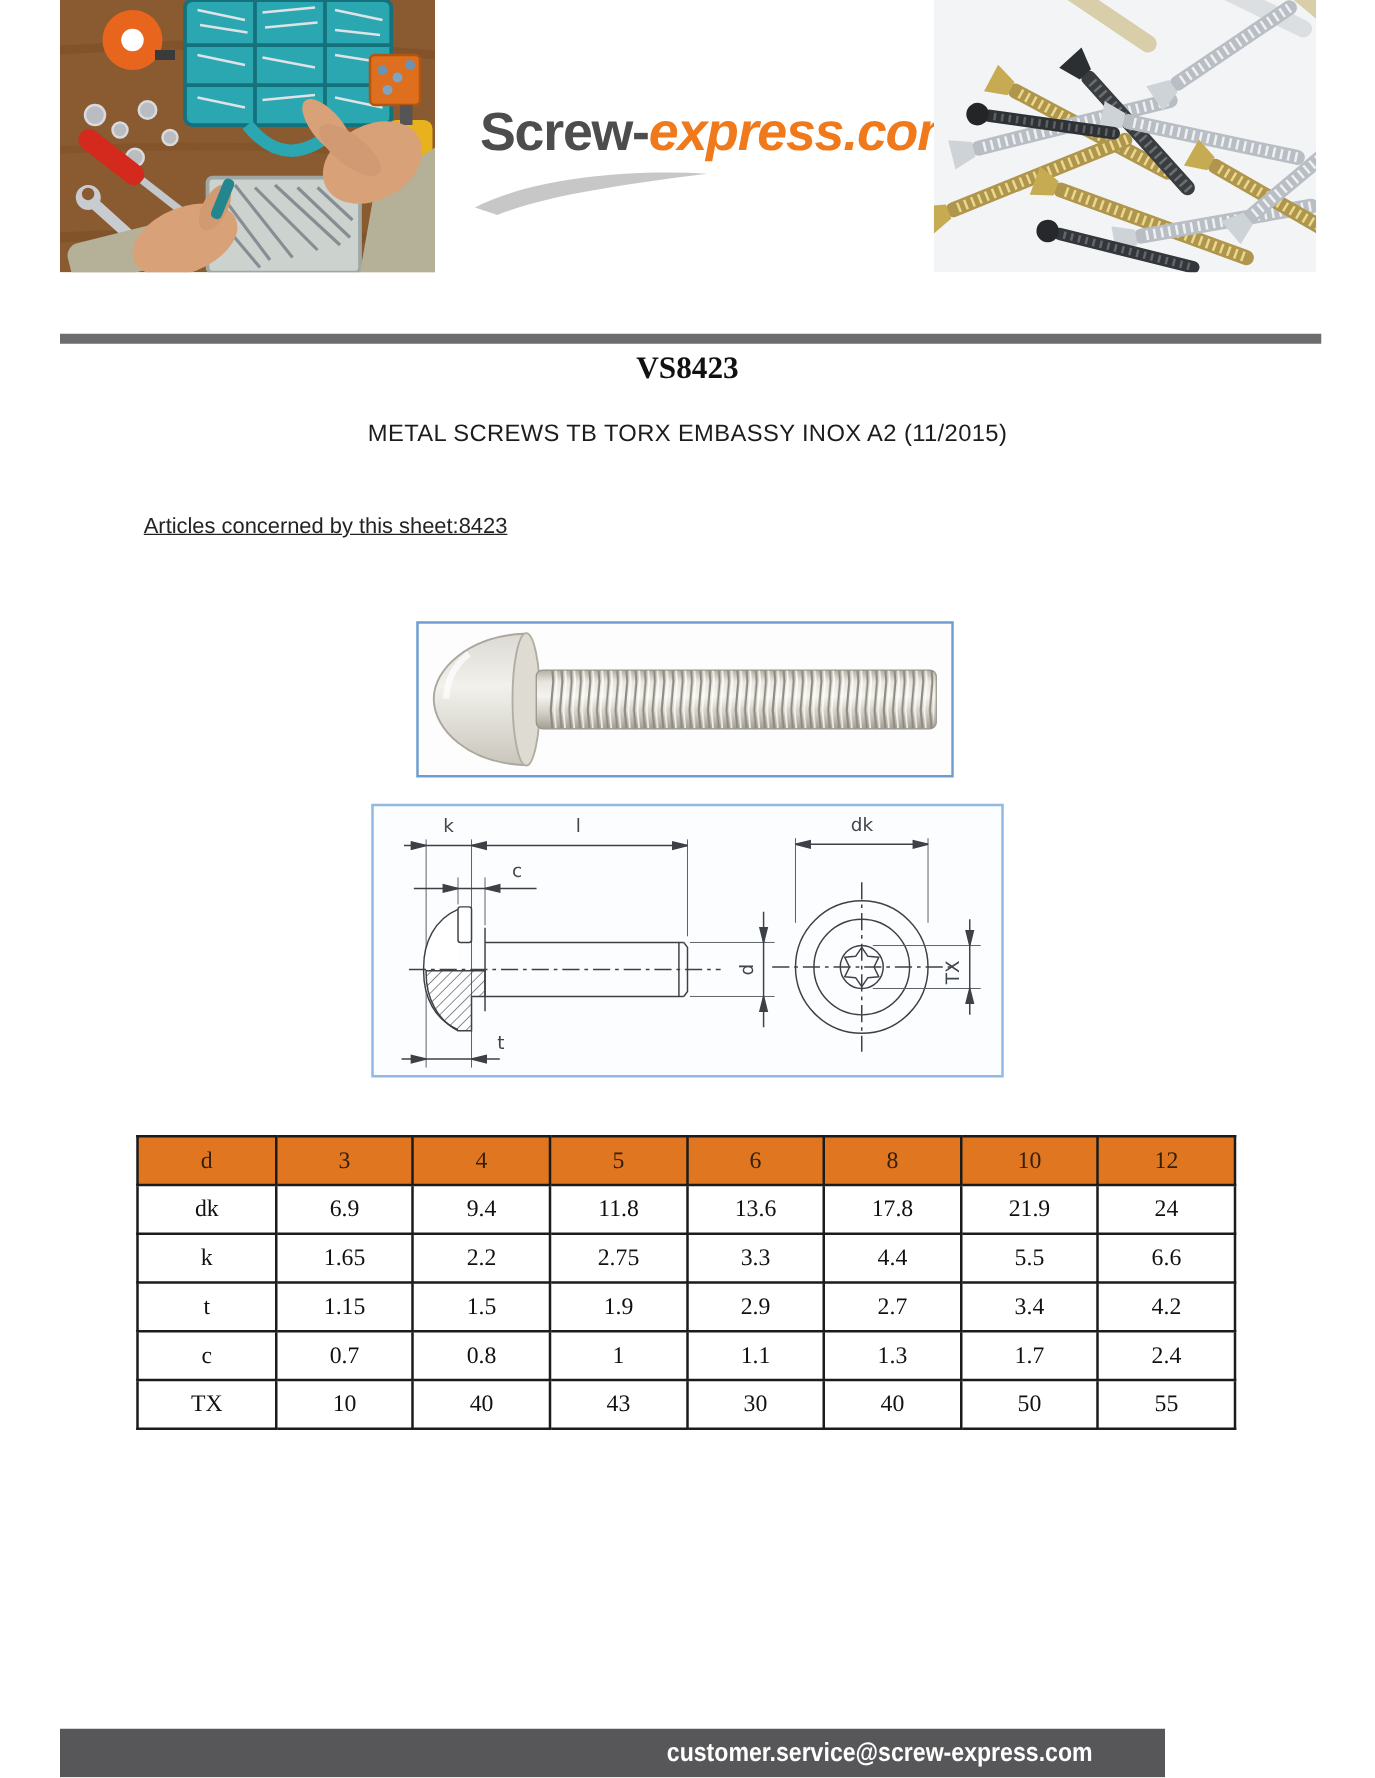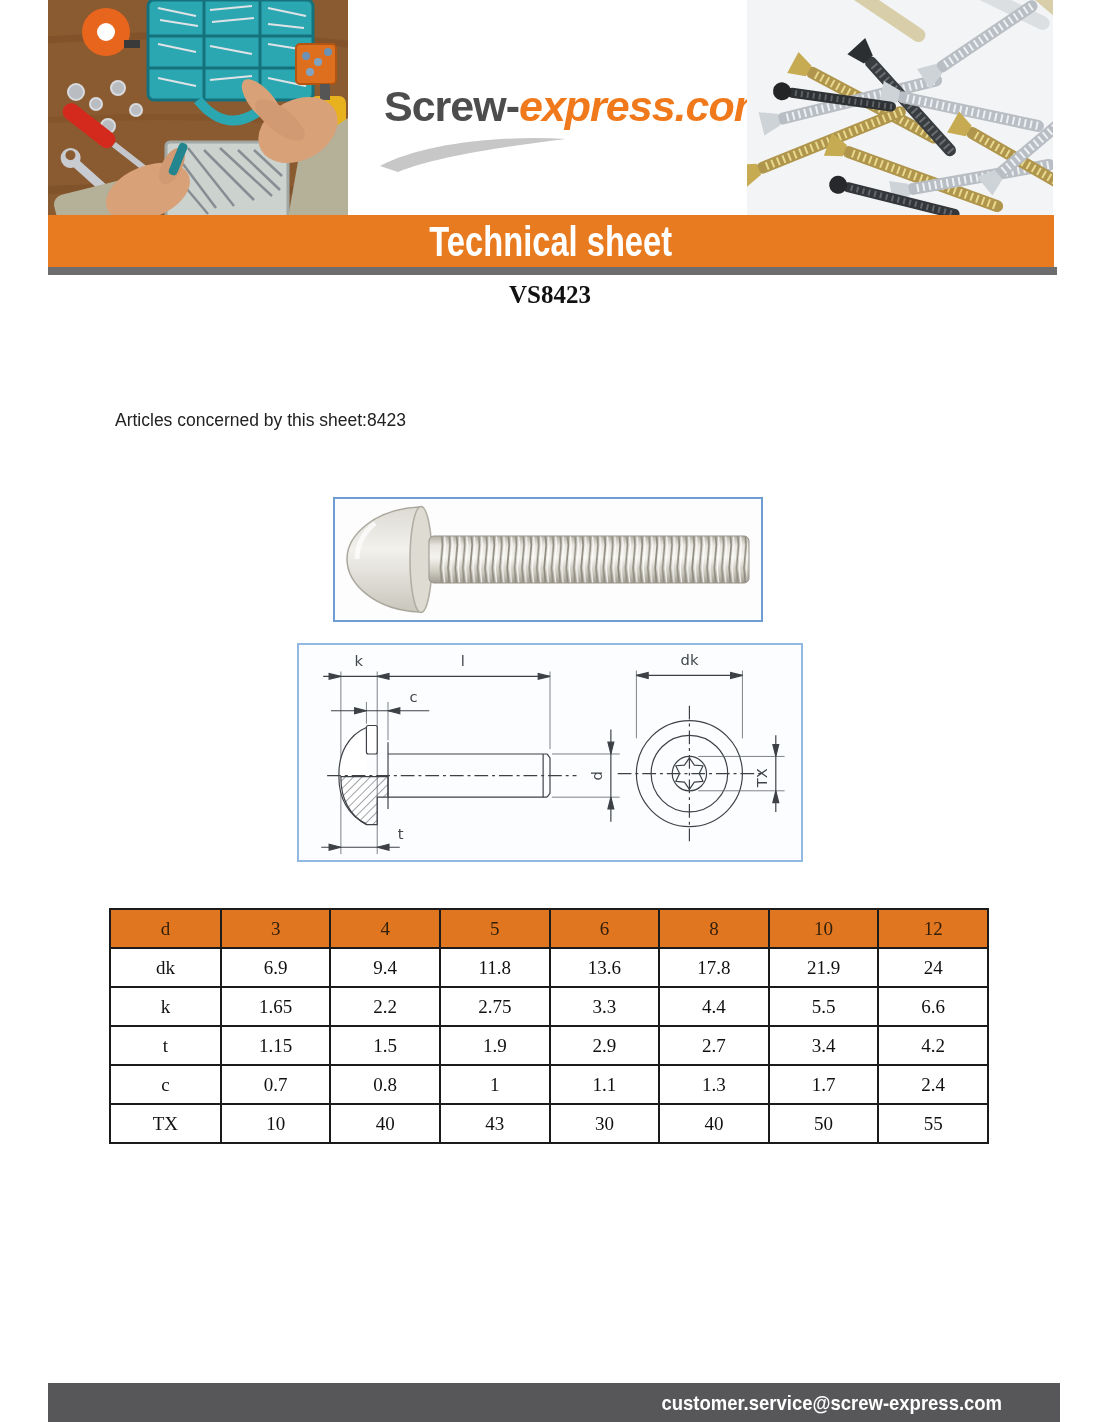--- a/index.html
+++ b/index.html
@@ -21,37 +21,37 @@
   .banner{position:absolute;left:48px;top:215px;width:1006px;height:52px;background:#e87a1f;
           display:flex;align-items:center;justify-content:center;}
   .banner-text{color:#fff;font-weight:bold;font-size:43px;display:inline-block;
                transform:scaleX(.76);letter-spacing:0;}
   .gray-bar{position:absolute;left:48px;top:267px;width:1009px;height:8px;background:#6d6d6f;}
 
   .doc-code{position:absolute;left:0;top:281px;width:1100px;text-align:center;
             font-family:"Liberation Serif",serif;font-weight:bold;font-size:25px;color:#111;}
   .doc-title{position:absolute;left:0;top:337px;width:1100px;text-align:center;
              font-size:19px;color:#1c1c1c;letter-spacing:.3px;}
-  .articles{position:absolute;left:115px;top:410px;font-size:17.5px;color:#222;}
+  .articles{position:absolute;left:115px;top:410px;font-size:17.5px;color:#222;text-decoration:underline;}
 
   .product-photo{position:absolute;left:333px;top:497px;width:426px;height:121px;
                  border:2px solid #6f9dd1;background:#fdfdfd;}
   .drawing{position:absolute;left:297px;top:643px;width:502px;height:215px;
            border:2px solid #92b9e2;background:#fcfdff;}
 
   table.spec{position:absolute;left:109px;top:908px;width:880px;border-collapse:collapse;
              font-family:"Liberation Serif",serif;font-size:19px;color:#111;text-align:center;
              table-layout:fixed;}
   .spec th,.spec td{border:2px solid #1b1b1b;height:37px;padding:0;font-weight:normal;}
   .spec thead th{background:#e0761f;color:#33200c;}
   .spec .col-label{width:12.4%;}
 
   .note{position:absolute;left:115px;top:1258px;font-size:17.5px;color:#1f1f1f;}
 
-  .bottom-bar{position:absolute;left:48px;top:1383px;width:1012px;height:39px;background:#575759;
+  .bottom-bar{position:absolute;left:48px;top:1383px;width:884px;height:39px;background:#575759;
               display:flex;align-items:center;justify-content:flex-end;
               padding-right:58px;box-sizing:border-box;}
   .bottom-text{color:#fff;font-weight:bold;font-size:21px;display:inline-block;
                transform:scaleX(.88);transform-origin:right center;}
 
   svg text{font-family:"DejaVu Sans",sans-serif;}
 </style>
 </head>
 <body>
 
@@ -227,26 +227,24 @@
         </g>
         <g transform="translate(250,176) rotate(-40)">
           <rect x="0" y="-6" width="90" height="12" rx="6" fill="#b9bec4"></rect>
           <line x1="8" y1="0" x2="86" y2="0" stroke="#eef1f3" stroke-width="8" stroke-dasharray="2 4"></line>
           <path d="M-16,-12 L2,-6 L2,6 L-16,12 Z" fill="#ced3d8"></path>
         </g>
       </g>
     </svg>
   </div>
 
-  <div class="banner">
-    <span class="banner-text">Technical sheet</span>
-  </div>
   <div class="gray-bar"></div>
 
   <div class="doc-code">VS8423</div>
+  <div class="doc-title">METAL SCREWS TB TORX EMBASSY INOX A2 (11/2015)</div>
   <div class="articles">Articles concerned by this sheet:8423</div>
 
   <div class="product-photo">
     <svg width="426" height="121" viewBox="0 0 426 121">
       <defs>
         <linearGradient id="shankGrad" x1="0" y1="0" x2="0" y2="1">
           <stop offset="0" stop-color="#b3afa4"></stop>
             <stop offset=".2" stop-color="#e7e5de"></stop>
           <stop offset=".45" stop-color="#f4f3ee"></stop>
             <stop offset=".75" stop-color="#cfccc2"></stop>

